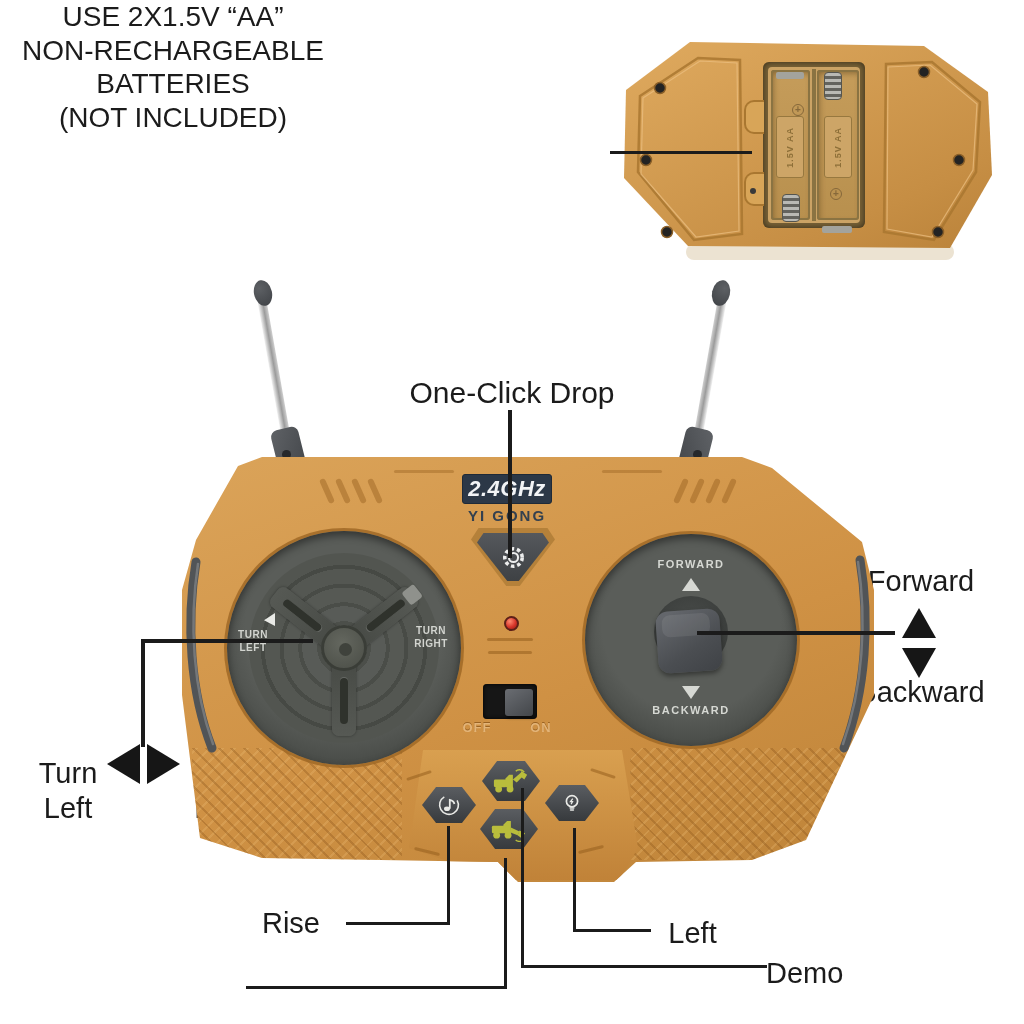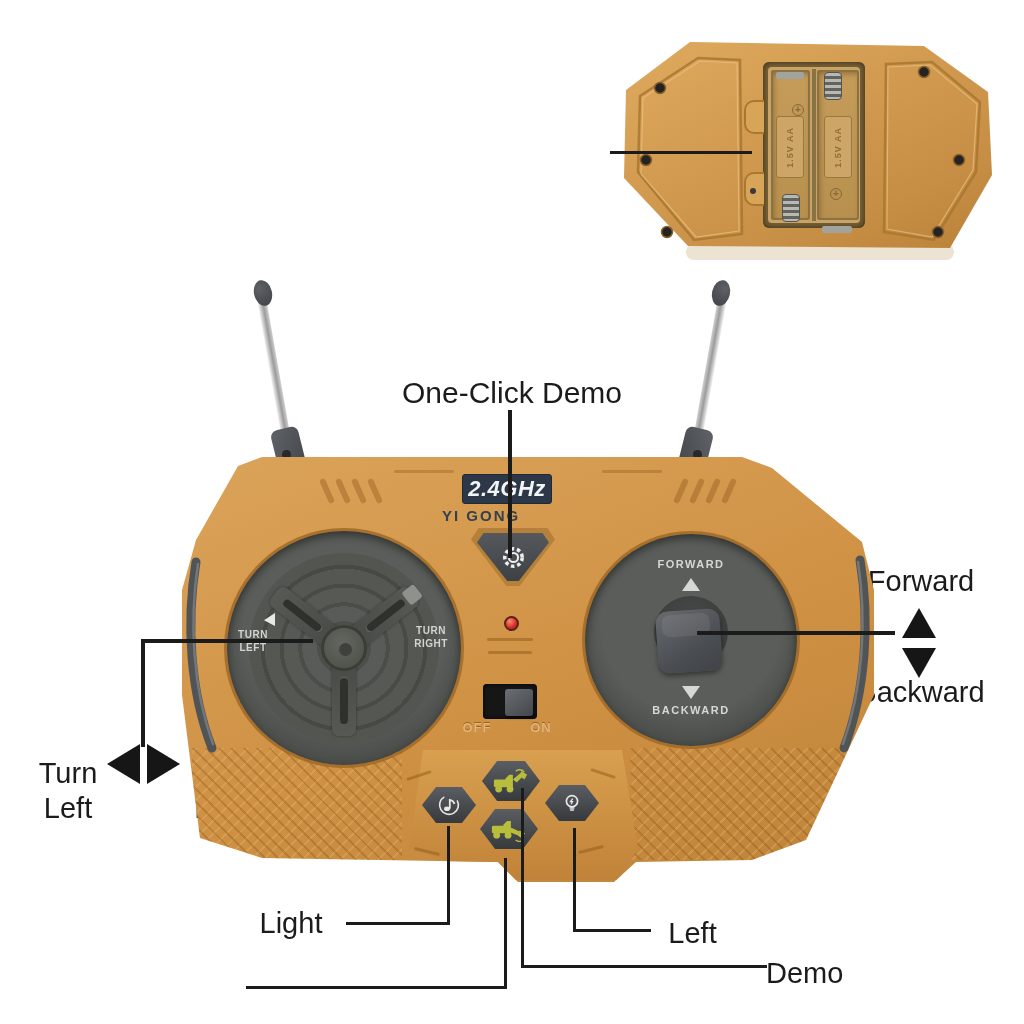--- a/index.html
+++ b/index.html
@@ -87,21 +87,21 @@
   .ptri{position:absolute;left:50%;width:0;height:0;transform:translateX(-50%);}
   .jbase{left:69px;top:62px;width:74px;height:72px;border-radius:50%;
     background:radial-gradient(circle at 50% 40%,#4a4d4b,#343735);}
   .jknob{left:72px;top:76px;width:64px;height:62px;border-radius:12px;transform:rotate(-4deg);
     background:linear-gradient(150deg,#63666b 10%,#4b4e52 60%,#3f4246);box-shadow:0 3px 5px rgba(0,0,0,.4);}
   .jknob-face{left:6px;top:4px;width:48px;height:22px;border-radius:8px;background:rgba(255,255,255,.08);}
 
   
   .badge{left:284px;top:22px;width:90px;height:30px;background:var(--badge);border:1px solid #1f2a37;border-radius:3px;
     display:flex;align-items:center;justify-content:center;color:#f2f4f6;font-size:22px;font-weight:800;font-style:italic;letter-spacing:.5px;}
-  .brand{left:264px;top:55px;width:130px;color:#33404f;font-size:15px;font-weight:800;letter-spacing:2px;}
+  .brand{left:264px;top:55px;width:130px;text-align:center;color:#33404f;font-size:15px;font-weight:800;letter-spacing:2px;}
   .boss{left:293px;top:76px;width:84px;height:58px;background:#b5813a;
     clip-path:polygon(9% 0,91% 0,100% 20%,58% 100%,42% 100%,0 20%);}
   .demo-btn{left:299px;top:81px;width:72px;height:48px;background:linear-gradient(#55585c,#3e4144);
     clip-path:polygon(9% 0,91% 0,100% 20%,58% 100%,42% 100%,0 20%);display:flex;align-items:center;justify-content:center;}
   .led{left:326px;top:164px;width:15px;height:15px;border-radius:50%;border:2px solid #5d2018;
     background:radial-gradient(circle at 35% 30%,#ff8a70,#d6352a 55%,#8e1c12);}
   .switch-recess{left:305px;top:232px;width:54px;height:35px;background:#161616;border-radius:4px;box-shadow:inset 0 0 4px #000;}
   .switch-knob{left:327px;top:237px;width:28px;height:27px;border-radius:3px;
     background:linear-gradient(145deg,#6a6d72,#43464a);box-shadow:1px 2px 3px rgba(0,0,0,.6);}
   .emboss{position:absolute;color:#e3b478;font-size:13px;font-weight:bold;letter-spacing:1px;text-shadow:0 -1px 0 rgba(120,70,15,.6);text-align:center;}
@@ -116,20 +116,24 @@
   .cmark{position:absolute;width:26px;height:3px;background:rgba(150,95,30,.55);border-radius:2px;}
 
   .note{left:272px;top:84px;width:346px;font-size:28px;line-height:1.2;text-align:center;color:var(--annotation);}
   .svg-abs{position:absolute;}
 </style>
 </head>
 <body>
 
 <div class="canvas">
 
+  <div class="note pre">USE 2X1.5V “AA”
+NON-RECHARGEABLE
+BATTERIES
+(NOT INCLUDED)</div>
   <div class="aline" style="left:610px;top:151px;width:142px;height:3px;"></div>
 
   <div class="abs bback">
     <div class="abs bb-strip"></div>
     <div class="abs bb-body"></div>
     <svg class="svg-abs bb-svg" viewBox="0 0 400 240">
       <polygon points="24,62 82,24 124,26 126,200 78,206 22,138" fill="none" stroke="#a97730" stroke-width="2.5" opacity=".85"></polygon>
       <polygon points="27,64 84,27 121,29 123,197 80,203 25,140" fill="none" stroke="#ecc183" stroke-width="1.2" opacity=".7"></polygon>
       <polygon points="270,30 316,28 364,68 360,138 318,206 268,198" fill="none" stroke="#a97730" stroke-width="2.5" opacity=".85"></polygon>
       <polygon points="272,33 314,31 361,70 357,136 316,203 271,195" fill="none" stroke="#ecc183" stroke-width="1.2" opacity=".7"></polygon>
@@ -287,41 +291,41 @@
     </div>
     <div class="hex" style="left:367px;top:333px;width:54px;height:36px;">
       <svg width="24" height="24" viewBox="0 0 24 24">
         <circle cx="12" cy="10.2" r="5.6" fill="none" stroke="#e8e9e6" stroke-width="1.7"></circle>
         <path d="M10.2 17 h3.6 M10.6 19 h2.8" stroke="#e8e9e6" stroke-width="1.6" stroke-linecap="round"></path>
         <path d="M12.8 7.6 l-2.3 3 h2 l-1.4 2.6" fill="none" stroke="#e8e9e6" stroke-width="1.3"></path>
       </svg>
     </div>
   </div>
 
-  <div class="lbl" style="left:392px;top:375px;width:240px;font-size:30px;">One-Click Demo</div>
+  <div class="lbl" style="left:392px;top:375px;width:240px;font-size:30px;">One-Click Drop</div>
   <div class="aline" style="left:508px;top:410px;width:4px;height:148px;"></div>
 
   <div class="aline" style="left:141px;top:639px;width:172px;height:4px;"></div>
   <div class="aline" style="left:141px;top:639px;width:4px;height:108px;"></div>
   <div class="tri" style="left:107px;top:744px;border-top:20px solid transparent;border-bottom:20px solid transparent;border-right:33px solid #161616;"></div>
   <div class="tri" style="left:147px;top:744px;border-top:20px solid transparent;border-bottom:20px solid transparent;border-left:33px solid #161616;"></div>
   <div class="lbl pre" style="left:22px;top:756px;width:92px;">Turn
 Left</div>
   <div class="lbl pre" style="left:178px;top:756px;width:100px;">Turn
 Right</div>
 
   <div class="aline" style="left:697px;top:631px;width:198px;height:4px;"></div>
   <div class="tri" style="left:902px;top:608px;border-left:17px solid transparent;border-right:17px solid transparent;border-bottom:30px solid #161616;"></div>
   <div class="tri" style="left:902px;top:648px;border-left:17px solid transparent;border-right:17px solid transparent;border-top:30px solid #161616;"></div>
   <div class="lbl" style="left:856px;top:564px;width:130px;">Forward</div>
   <div class="lbl" style="left:846px;top:675px;width:150px;">Backward</div>
 
   <div class="aline" style="left:447px;top:826px;width:3px;height:99px;"></div>
   <div class="aline" style="left:346px;top:922px;width:104px;height:3px;"></div>
-  <div class="lbl" style="left:236px;top:906px;width:110px;">Light</div>
+  <div class="lbl" style="left:236px;top:906px;width:110px;">Rise</div>
 
   <div class="aline" style="left:573px;top:828px;width:3px;height:104px;"></div>
   <div class="aline" style="left:573px;top:929px;width:78px;height:3px;"></div>
   <div class="lbl" style="left:650px;top:916px;width:85px;">Left</div>
 
   <div class="aline" style="left:521px;top:788px;width:3px;height:180px;"></div>
   <div class="aline" style="left:521px;top:965px;width:246px;height:3px;"></div>
   <div class="lbl" style="left:766px;top:956px;width:72px;">Demo</div>
 
   <div class="aline" style="left:504px;top:858px;width:3px;height:131px;"></div>

